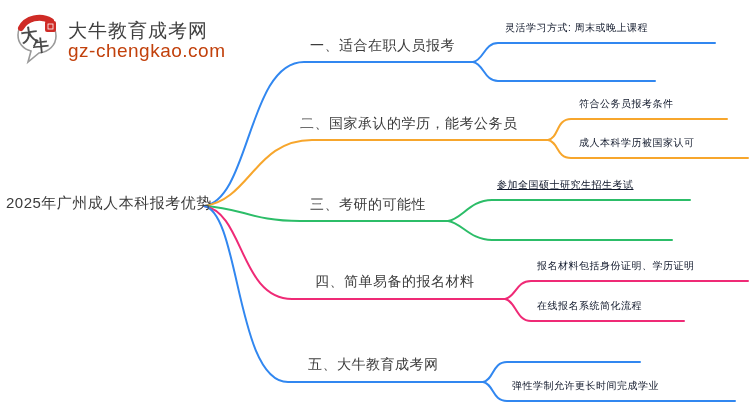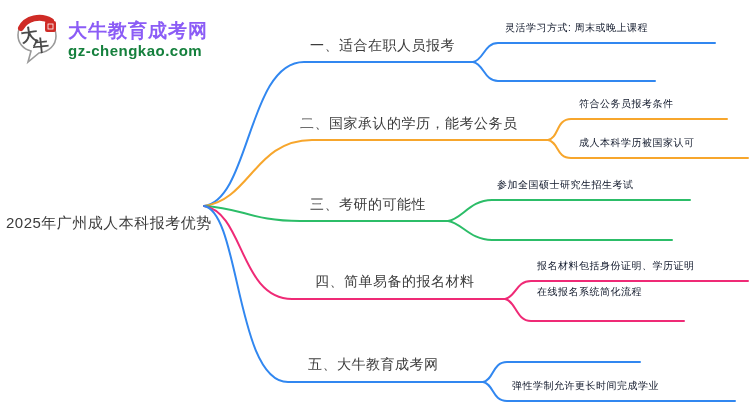--- a/index.html
+++ b/index.html
@@ -9,27 +9,27 @@
     position:relative;
   }
   .stage{position:absolute;left:0;top:0;width:750px;height:410px;background:#fff;}
   .connectors{position:absolute;left:0;top:0;}
   .connectors path{fill:none;stroke-width:2;stroke-linecap:round;stroke-linejoin:round;}
 
   
   .logo{position:absolute;left:12px;top:12px;display:flex;align-items:flex-start;}
   .logo-icon{display:block;}
   .logo-text{margin-left:6px;padding-top:8px;}
-  .logo-title{font-size:19px;font-weight:bold;color:#8b5cf6;letter-spacing:1px;line-height:22px;}
-  .logo-domain{font-size:15px;font-weight:bold;color:#15803d;line-height:18px;letter-spacing:0.5px;}
+  .logo-title{font-size:19px;font-weight:normal;color:#404040;letter-spacing:1px;line-height:22px;}
+  .logo-domain{font-size:19px;font-weight:normal;color:#c2410c;line-height:18px;letter-spacing:0.5px;}
 
   
   .root{
     position:absolute;left:6px;top:194px;width:188px;text-align:center;
-    font-size:15px;color:#3c3c3c;white-space:nowrap;letter-spacing:0.5px;margin-top:20px;
+    font-size:15px;color:#3c3c3c;white-space:nowrap;letter-spacing:0.5px;
   }
   .blabel{
     position:absolute;font-size:14px;color:#3c3c3c;white-space:nowrap;letter-spacing:0.5px;
   }
   .leaf{
     position:absolute;font-size:10px;color:#0f172a;white-space:nowrap;letter-spacing:0.5px;
   }
 </style>
 </head>
 <body>
@@ -83,18 +83,18 @@
 
   <div class="blabel" style="left:300px;top:115px;">二、国家承认的学历，能考公务员</div>
   <div class="blabel" style="left:310px;top:37px;">一、适合在职人员报考</div>
   <div class="blabel" style="left:310px;top:196px;">三、考研的可能性</div>
   <div class="blabel" style="left:315px;top:273px;">四、简单易备的报名材料</div>
   <div class="blabel" style="left:308px;top:356px;">五、大牛教育成考网</div>
 
   <div class="leaf" style="left:505px;top:21px;">灵活学习方式: 周末或晚上课程</div>
   <div class="leaf" style="left:579px;top:97px;">符合公务员报考条件</div>
   <div class="leaf" style="left:579px;top:136px;font-family:Liberation Serif, serif;">成人本科学历被国家认可</div>
-  <div class="leaf" style="left:497px;top:178px;">参加全国硕士研究生招生考试</div>
+  <div class="leaf" style="left:497px;top:178px;text-decoration:underline;">参加全国硕士研究生招生考试</div>
   <div class="leaf" style="left:537px;top:259px;">报名材料包括身份证明、学历证明</div>
-  <div class="leaf" style="left:537px;top:285px;">在线报名系统简化流程</div>
+  <div class="leaf" style="left:537px;top:299px;">在线报名系统简化流程</div>
   <div class="leaf" style="left:512px;top:379px;">弹性学制允许更长时间完成学业</div>
 
 </div>
 
 </body></html>

